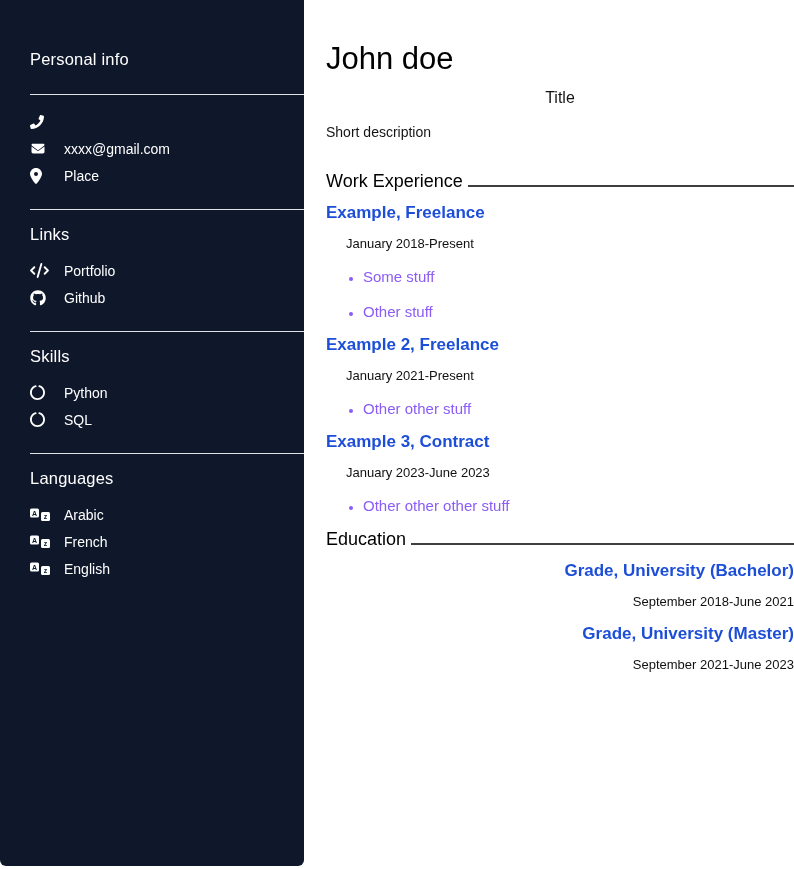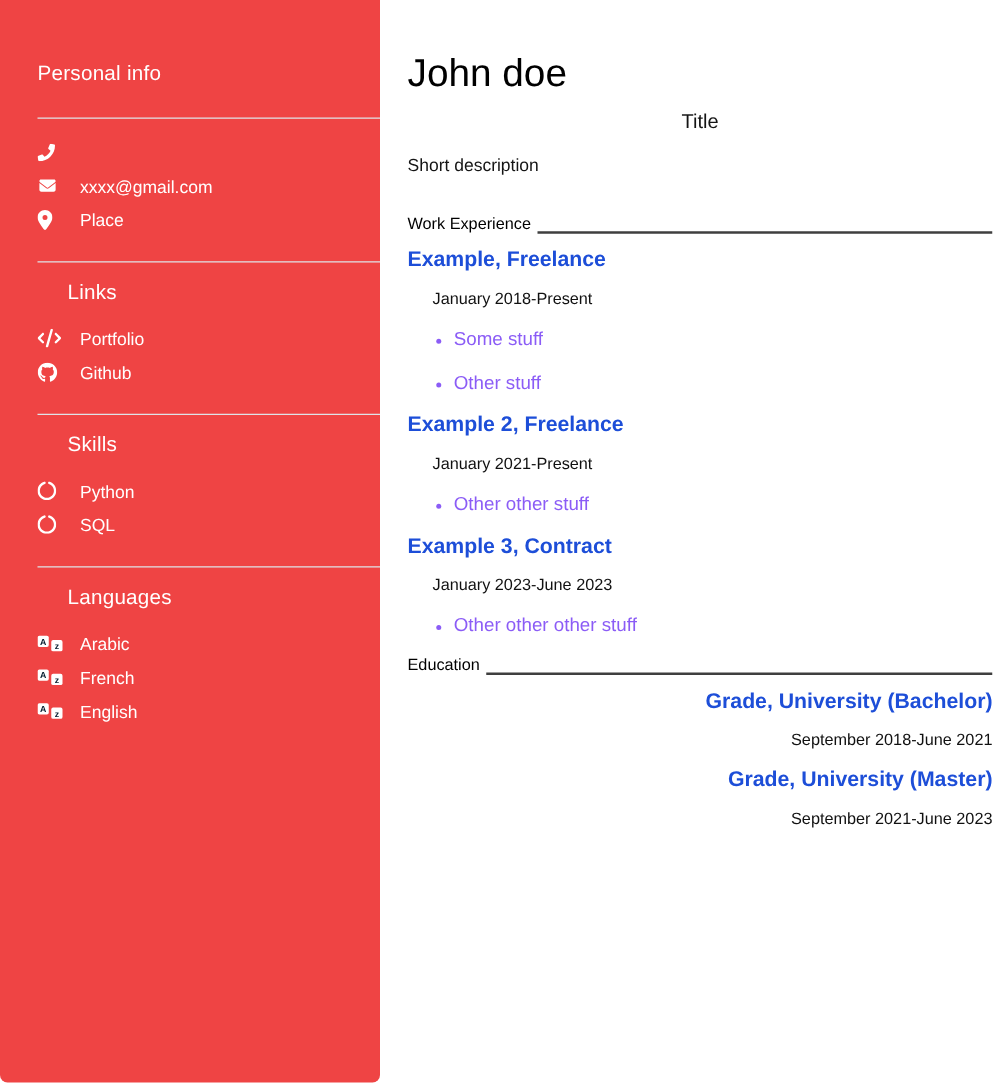--- a/index.html
+++ b/index.html
@@ -13,40 +13,40 @@
     position: relative;
     overflow: hidden;
   }
 
   
   .sidebar {
     position: absolute;
     left: 0; top: 0;
     width: 304px;
     height: 866px;
-    background: #ef4444;
+    background: #0f172a;
     color: #ffffff;
     padding: 50px 0 0 30px;
     border-radius: 0 0 6px 6px;
   }
   .side-heading {
     font-size: 16.5px;
     font-weight: 400;
     margin: 0;
     letter-spacing: 0.2px;
   }
   .side-divider {
     border: 0;
     border-top: 1px solid #dfe3e8;
     margin: 0;
     width: 274px; 
   }
   .side-group:first-child .side-divider { margin-top: 25px; }
   .side-group + .side-group .side-divider { margin-top: 20px; }
-  .side-group + .side-group .side-heading { margin-top: 15px; margin-left: 24px; }
+  .side-group + .side-group .side-heading { margin-top: 15px; }
   .side-items { margin-top: 13px; }
   .side-item {
     display: flex;
     align-items: center;
     height: 27px;
     text-decoration: none;
     color: #ffffff;
   }
   .side-icon {
     width: 21px;
@@ -81,21 +81,21 @@
   }
   .short-desc {
     font-size: 14px;
     margin-top: 17px;
   }
   .resume-section:first-of-type { margin-top: 31px; }
   .resume-section + .resume-section { margin-top: 15px; text-align: right; }
   .section-heading {
     display: flex;
     align-items: flex-start;
-    font-size: 13px;
+    font-size: 18px;
     font-weight: 400;
     margin: 0;
     color: #000;
   }
   .heading-line {
     flex: 1;
     height: 16px;
     border-bottom: 2px solid #3f3f3f;
     margin-left: 5px;
   }

